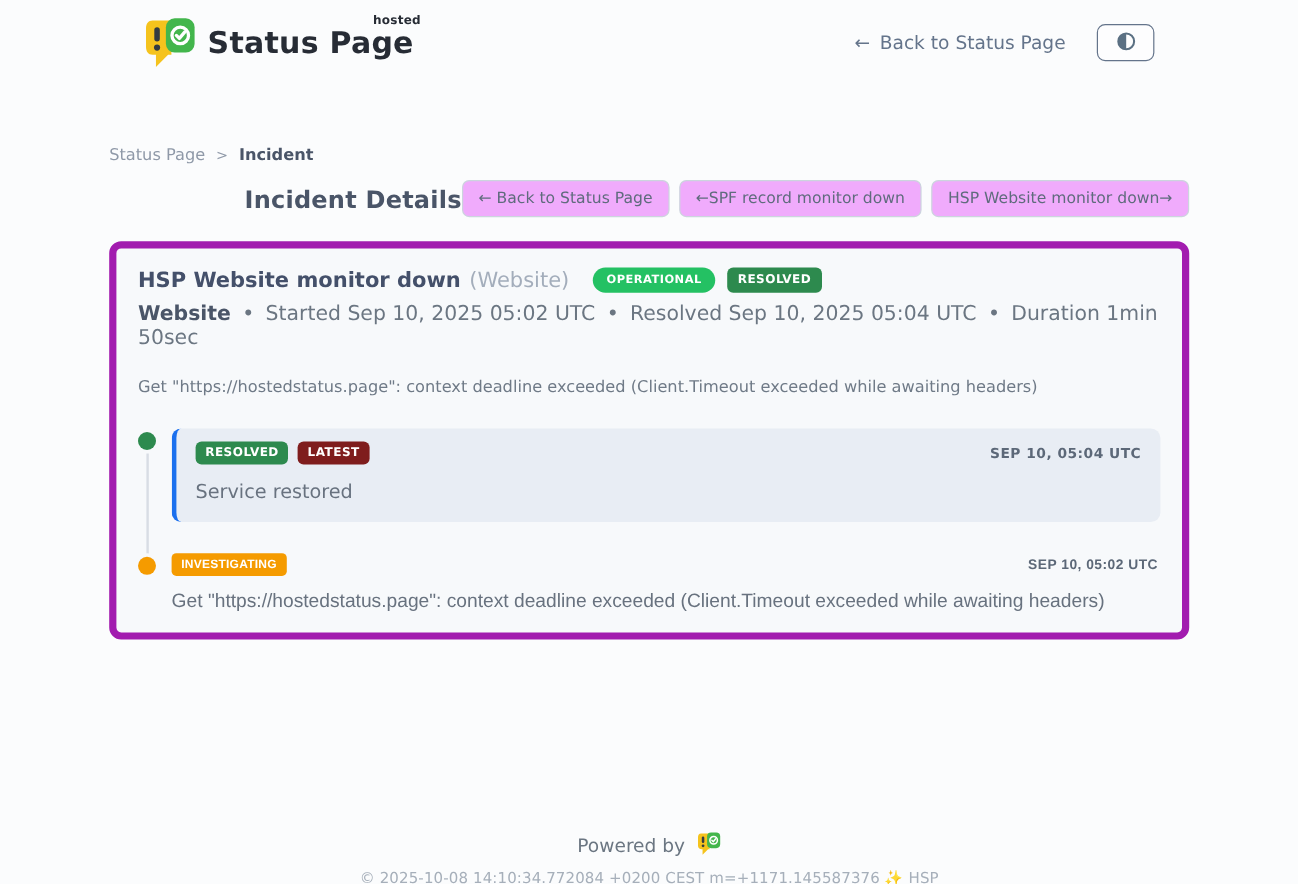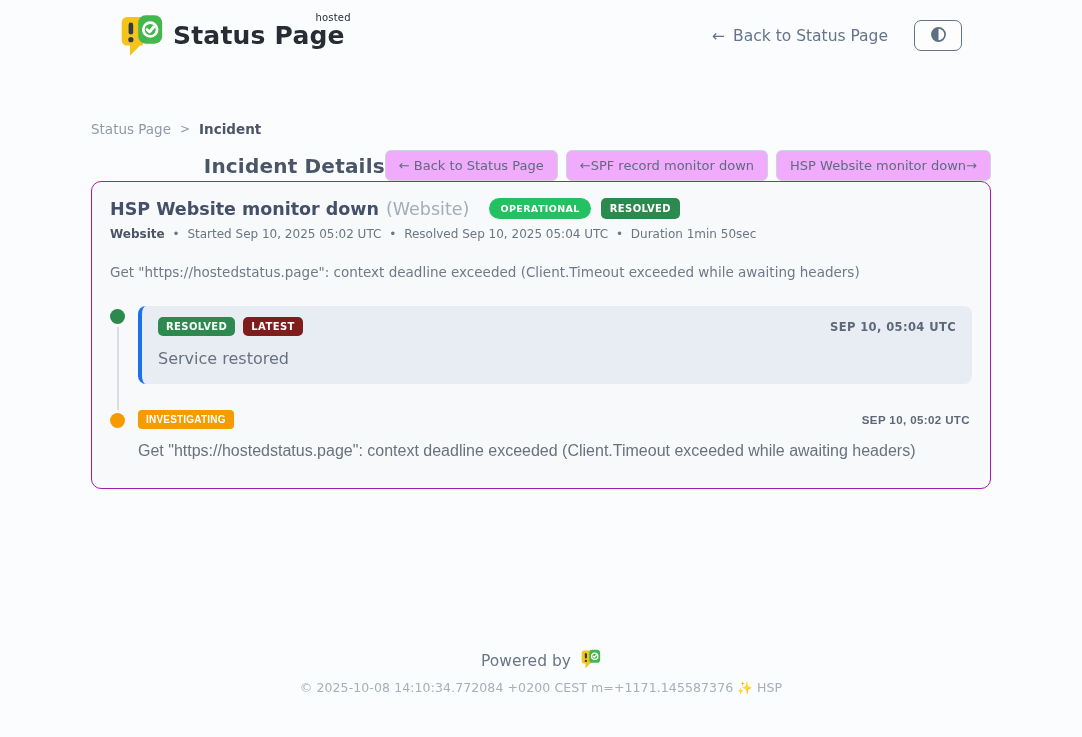--- a/index.html
+++ b/index.html
@@ -17,21 +17,21 @@
     padding: 14px 120px 0 118px;
   }
   .logo { display: inline-flex; align-items: center; gap: 9px; cursor: pointer; }
   .logo svg { display: block; }
   .logo-text {
     position: relative; font-size: 25px; font-weight: bold; color: #272c35;
     letter-spacing: 0.2px;
   }
   .logo-sup {
     position: absolute; top: -9px; right: -6px;
-    font-size: 10px; font-weight: 400; color: #272c35; letter-spacing: 0.2px; padding-left: 16px;
+    font-size: 10px; font-weight: 700; color: #272c35; letter-spacing: 0.2px; padding-left: 16px;
   }
   .topbar-right { display: flex; align-items: center; gap: 26px; }
   .back-link {
     display: inline-flex; align-items: center; gap: 8px;
     font-size: 15.5px; color: #64748b; text-decoration: none; cursor: pointer;
   }
   .theme-toggle {
     width: 48px; height: 31px; background: #fdfdfe;
     border: 1px solid #64748b; border-radius: 7px;
     display: inline-flex; align-items: center; justify-content: center;
@@ -51,34 +51,34 @@
   .page-title { font-size: 20px; font-weight: bold; color: #4a5568; letter-spacing: 0.2px; }
   .nav-buttons { display: flex; gap: 8px; }
   .nav-btn {
     font-family: inherit;
     background: #f0abfc; border: 1px solid #ccd4de; border-radius: 6px;
     padding: 7px 13px; font-size: 13px; color: #5f6b7d; cursor: pointer; white-space: nowrap;
   }
 
   
   .card {
-    background: #f7f9fb; border: 1px solid #a21caf;
-    border-radius: 10px; padding: 16px 18px 28px;
+    margin-top: 20px; background: #f7f9fb; border: 6px solid #a21caf;
+    border-radius: 10px; padding: 16px 18px 16px;
   }
   .card-header { display: flex; align-items: center; flex-wrap: wrap; }
   .incident-title { font-size: 17.5px; font-weight: bold; color: #44506a; }
   .incident-component { font-size: 17.5px; font-weight: normal; color: #a3adbb; margin-left: 7px; }
   .badge {
     display: inline-block; color: #fff; font-weight: bold;
     font-size: 10px; letter-spacing: 0.4px; padding: 4px 8px; border-radius: 5px;
   }
   .badge-operational { background: #24c163; border-radius: 999px; padding: 5px 11px; font-size: 9.5px; margin-left: 20px; }
   .badge-resolved-hdr { background: #2d8a4e; margin-left: 10px; padding: 5px 9px; }
 
-  .meta-line { margin-top: 8px; font-size: 12px; color: #6b7682; }
+  .meta-line { margin-top: 8px; font-size: 17px; color: #6b7682; }
   .meta-line .meta-component { font-weight: bold; color: #4a5568; }
   .meta-sep { margin: 0 4px; color: #6b7682; }
 
   .incident-description { margin-top: 23px; font-size: 13.5px; color: #6f7a87; }
 
   
   .timeline { margin-top: 26px; position: relative; }
   .timeline-line {
     position: absolute; left: 6.5px; top: 12px; width: 2px; height: 96px;
     background: #d8dde4;

